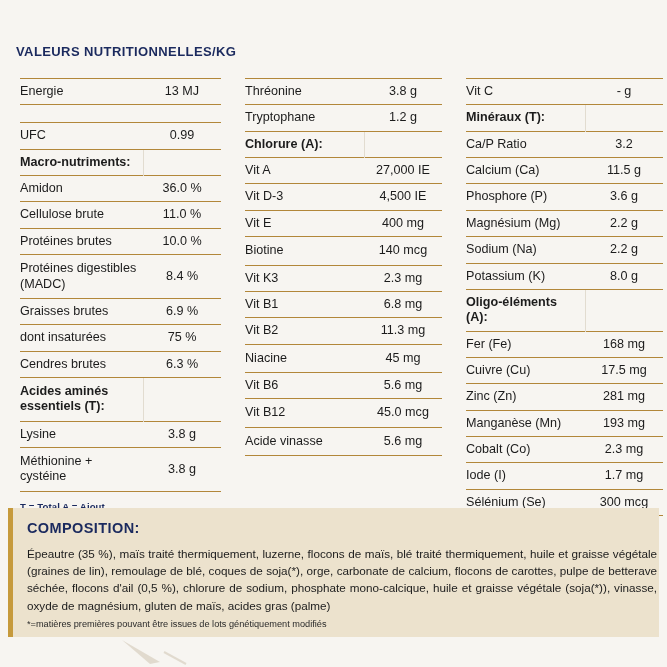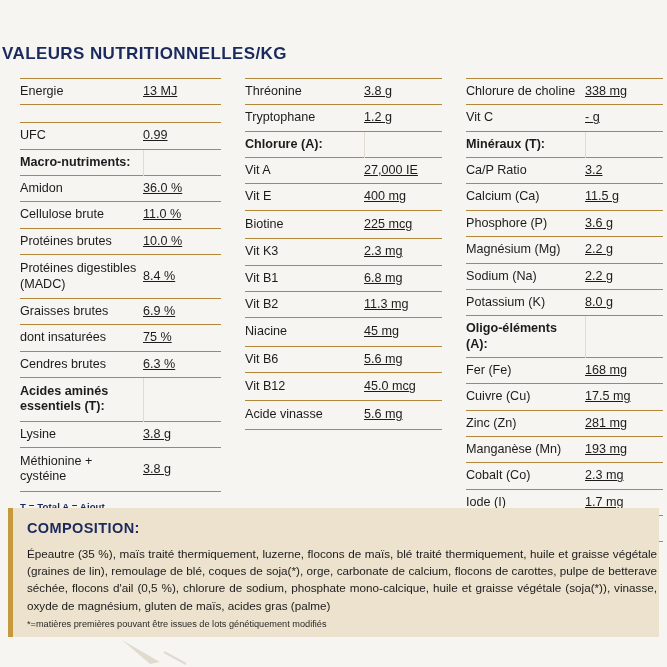--- a/index.html
+++ b/index.html
@@ -19,23 +19,23 @@
   .page {
     position: relative;
     width: 667px;
     height: 667px;
     box-sizing: border-box;
   }
 
   
   .page-title {
     position: absolute;
-    left: 2px;
+    left: 16px;
     top: 44px;
-    font-size: 17px;
+    font-size: 13px;
     font-weight: bold;
     letter-spacing: 0.4px;
     color: #1b2a5e;
     white-space: nowrap;
   }
 
   
   .columns {
     position: absolute;
     left: 8px;
@@ -65,24 +65,23 @@
     font-size: 12.6px;
     line-height: 1.22;
     vertical-align: middle;
     color: #1c1c1c;
   }
   .tbl td.lbl {
     text-align: left;
     padding-right: 4px;
   }
   .tbl td.val {
-    text-align: left;
+    text-align: center;
     white-space: nowrap;
     width: 78px;
-    text-decoration: underline;
   }
   .tbl tr.head td {
     font-weight: bold;
     font-size: 12.6px;
   }
   .tbl tr.head td.val {
     border-left: 1px solid #e2dcd0;
   }
   .tbl tr.blank td {
     height: 17px;
@@ -241,26 +240,30 @@
             </tr>
             <tr class="head ">
               <td class="lbl">Chlorure (A):</td>
               <td class="val"></td>
             </tr>
             <tr class="">
               <td class="lbl">Vit A</td>
               <td class="val">27,000 IE</td>
             </tr>
             <tr class="">
+              <td class="lbl">Vit D-3</td>
+              <td class="val">4,500 IE</td>
+            </tr>
+            <tr class="">
               <td class="lbl">Vit E</td>
               <td class="val">400 mg</td>
             </tr>
             <tr class="tall ">
               <td class="lbl">Biotine</td>
-              <td class="val">225 mcg</td>
+              <td class="val">140 mcg</td>
             </tr>
             <tr class="">
               <td class="lbl">Vit K3</td>
               <td class="val">2.3 mg</td>
             </tr>
             <tr class="">
               <td class="lbl">Vit B1</td>
               <td class="val">6.8 mg</td>
             </tr>
             <tr class="">
@@ -283,24 +286,20 @@
               <td class="lbl">Acide vinasse</td>
               <td class="val">5.6 mg</td>
             </tr>
           </tbody>
       </table>
     </div>
 
     <div class="col col-right">
       <table class="tbl">
         <tbody>
-            <tr class="">
-              <td class="lbl">Chlorure de choline</td>
-              <td class="val">338 mg</td>
-            </tr>
             <tr class="">
               <td class="lbl">Vit C</td>
               <td class="val">- g</td>
             </tr>
             <tr class="head ">
               <td class="lbl">Minéraux (T):</td>
               <td class="val"></td>
             </tr>
             <tr class="">
               <td class="lbl">Ca/P Ratio</td>

